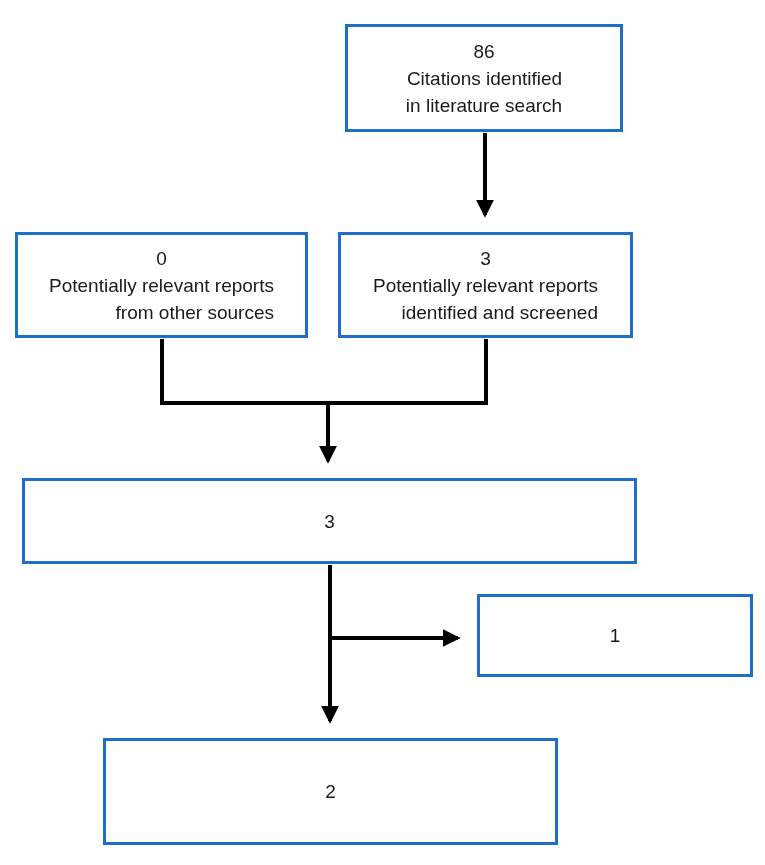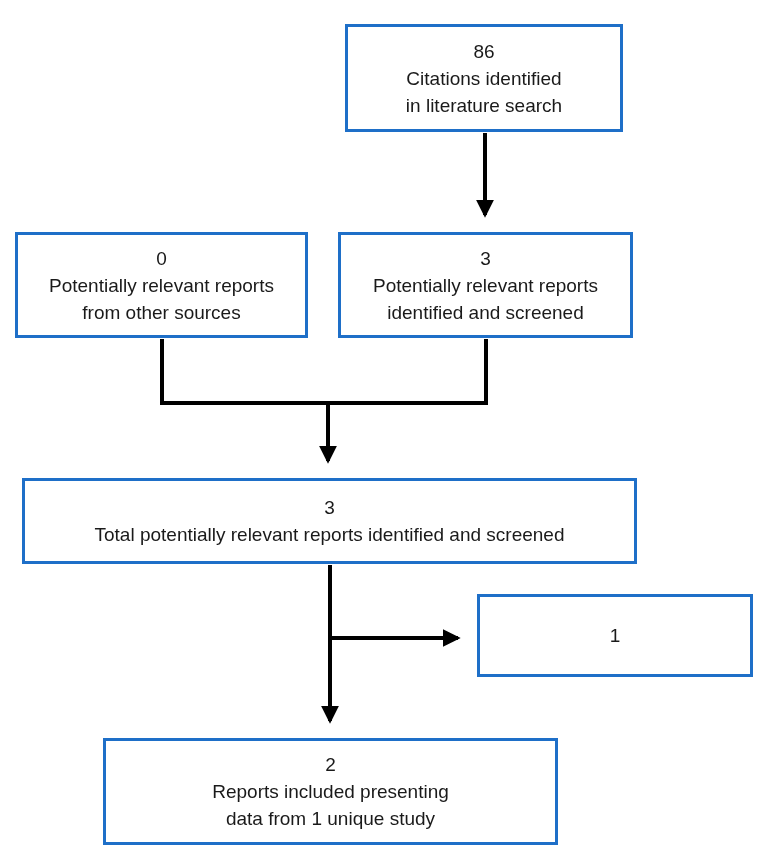--- a/index.html
+++ b/index.html
@@ -39,21 +39,21 @@
     display: flex;
     flex-direction: column;
     justify-content: center;
     align-items: center;
     text-align: center;
     color: var(--text);
     font-size: 19px;
     line-height: 27px;
     padding: 4px 8px;
   }
-  .box .label { white-space: pre-line; }
+  .box .label { white-space: pre-line; text-align: right; }
   
   #box-citations          { left: 345px; top: 24px;  width: 278px; height: 108px; }
   #box-other-sources      { left: 15px;  top: 232px; width: 293px; height: 106px; }
   #box-identified-screened{ left: 338px; top: 232px; width: 295px; height: 106px; }
   #box-total-screened     { left: 22px;  top: 478px; width: 615px; height: 86px;  }
   #box-report-excluded    { left: 477px; top: 594px; width: 276px; height: 83px;  }
   #box-reports-included   { left: 103px; top: 738px; width: 455px; height: 107px; }
 </style>
 </head>
 <body>
@@ -90,26 +90,23 @@
   </div>
 
   <div class="box" id="box-identified-screened">
     <div class="count">3</div>
     <div class="label">Potentially relevant reports
 identified and screened</div>
   </div>
 
   <div class="box" id="box-total-screened">
     <div class="count">3</div>
-    <div class="label">Total potentially relevant reports identified and screened</div>
   </div>
 
   <div class="box" id="box-report-excluded">
     <div class="count">1</div>
   </div>
 
   <div class="box" id="box-reports-included">
     <div class="count">2</div>
-    <div class="label">Reports included presenting
-data from 1 unique study</div>
   </div>
 
 </div>
 
 </body></html>

